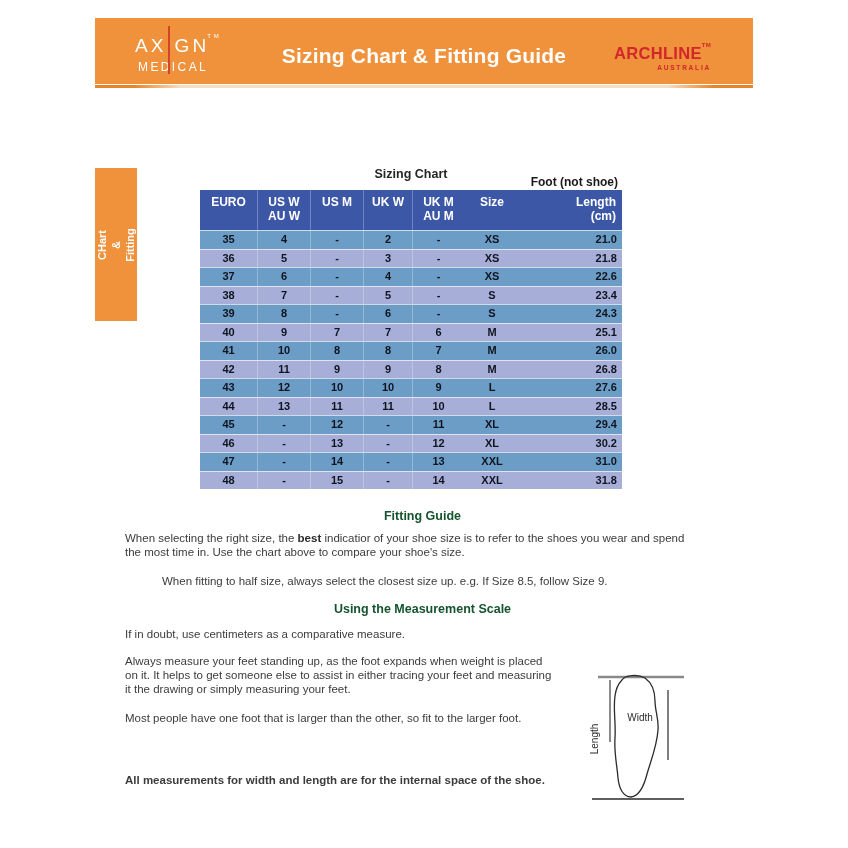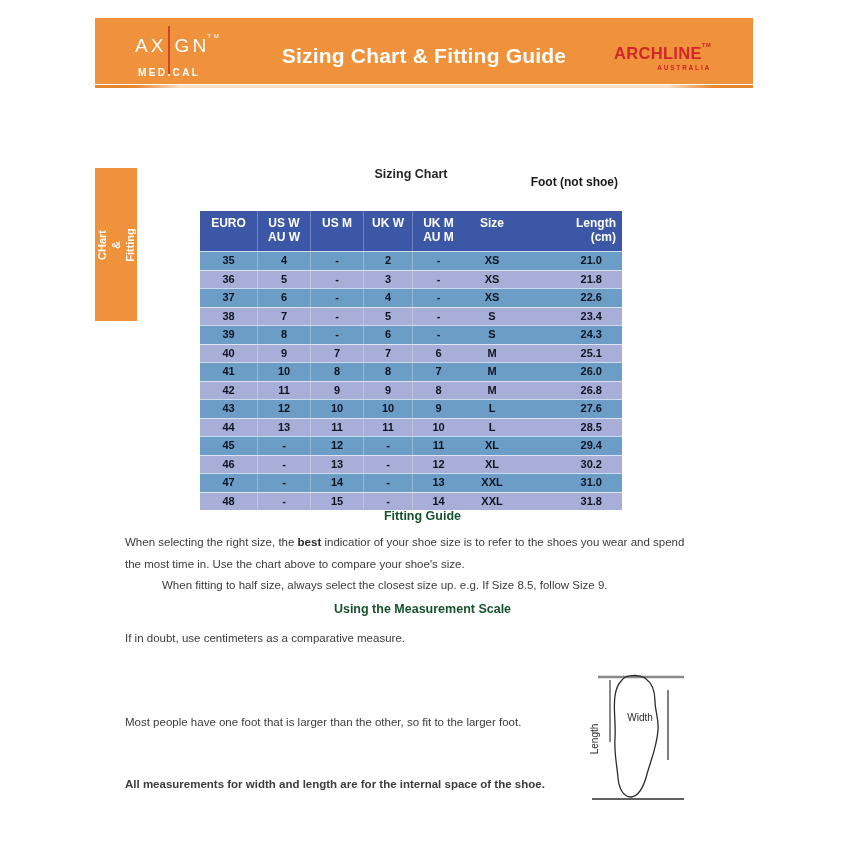--- a/index.html
+++ b/index.html
@@ -14,21 +14,21 @@
     position:absolute; left:95px; top:18px; width:658px; height:66px;
     background:#F0913C;
   }
   .banner-rule {
     position:absolute; left:95px; top:85px; width:658px; height:3px;
     background:linear-gradient(90deg,#E8852B 0%,#E8852B 6%,#F9DDC0 13%,#F9DDC0 87%,#E8852B 94%,#E8852B 100%);
   }
   .axign-logo { position:absolute; left:40px; top:17px; color:#ffffff; }
   .axign-word { font-size:19px; letter-spacing:3px; font-weight:400; position:relative; }
   .axign-tm { font-size:6px; vertical-align:top; position:relative; top:-2px; left:-2px; }
-  .axign-sub { font-size:10px; letter-spacing:2.4px; font-weight:700; margin-top:10px; margin-left:3px; }
+  .axign-sub { font-size:12px; letter-spacing:2.4px; font-weight:400; margin-top:3px; margin-left:3px; }
   .axign-line { position:absolute; left:73px; top:8px; width:2px; height:48px; background:#D0452B; }
   .banner-title {
     position:absolute; left:0; top:26px; width:100%; text-align:center;
     color:#ffffff; font-size:21px; font-weight:700; letter-spacing:0.2px;
   }
   .archline-logo { position:absolute; right:42px; top:26px; text-align:right; color:#D2262B; }
   .archline-word { font-size:16.5px; font-weight:700; letter-spacing:0.3px; }
   .archline-tm { font-size:6px; vertical-align:top; position:relative; top:-2px; }
   .archline-sub { font-size:6.5px; font-weight:700; letter-spacing:1.8px; margin-top:1px; }
 
@@ -45,46 +45,46 @@
   
   .chart-title {
     position:absolute; left:200px; top:167px; width:422px; text-align:center;
     font-size:12.5px; font-weight:700; color:#262626;
   }
   .foot-note {
     position:absolute; left:460px; top:175px; width:158px; text-align:right;
     font-size:12px; font-weight:700; color:#1a1a1a;
   }
   .size-table { position:absolute; left:200px; top:190px; width:422px; }
-  .thead { display:flex; background:#3B57A6; height:40px;margin-top:21px; }
+  .thead { display:flex; background:#3B57A6; height:40px; }
   .th {
     color:#ffffff; font-size:12px; font-weight:700; line-height:14px;
     padding-top:5px; text-align:center; white-space:pre-line; box-sizing:border-box;
   }
   .trow { display:flex; height:18.5px; border-top:1px solid rgba(255,255,255,0.65); box-sizing:border-box; }
   .trow:nth-child(even) { background:#6C9DC6; }   
   .trow:nth-child(odd)  { background:#A7AED8; }
   .td {
     font-size:11px; font-weight:700; color:#10141f; text-align:center;
     line-height:17.5px; box-sizing:border-box;
   }
   .c0 { width:57px; } .c1 { width:53px; } .c2 { width:53px; }
   .c3 { width:49px; } .c4 { width:52px; } .c5 { width:56px; } .c6 { width:102px; }
   .td.c1,.td.c2,.td.c3,.td.c4, .th.c1,.th.c2,.th.c3,.th.c4 { border-left:1px solid rgba(255,255,255,0.28); }
   .th.c6 { text-align:right; padding-right:6px; }
-  .td.c6 { text-align:right; padding-right:20px; }
+  .td.c6 { text-align:right; padding-right:5px; }
 
   
   .section-heading {
     position:absolute; left:125px; width:595px; text-align:center;
     font-size:12.5px; font-weight:700; color:#14532d;
   }
   .para {
     position:absolute; left:125px; width:595px;
-    font-size:11.5px; line-height:22px; color:#3c3c3c; white-space:pre-line;
+    font-size:11.5px; line-height:14px; color:#3c3c3c; white-space:pre-line;
   }
   .para b { color:#2b2b2b; }
   .para.narrow { width:445px; }
 
   
   .foot-diagram { position:absolute; left:588px; top:664px; width:104px; height:146px; }
   .foot-diagram svg { display:block; }
   .diag-label { font-size:10px; fill:#2b2b2b; font-family:"Liberation Sans",sans-serif; }
 </style>
 </head>
@@ -254,20 +254,23 @@
       </div>
     </div>
 
   <div class="section-heading" style="top:509px;">Fitting Guide</div>
   <div class="para" style="top:531px;"><span>When selecting the right size, the </span><b>best</b><span> indicatior of your shoe size is to refer to the shoes you wear and spend
 the most time in. Use the chart above to compare your shoe's size.</span></div>
   <div class="para" style="top:574px;margin-left:37px;">When fitting to half size, always select the closest size up. e.g. If Size 8.5, follow Size 9.</div>
 
   <div class="section-heading" style="top:602px;">Using the Measurement Scale</div>
   <div class="para" style="top:627px;">If in doubt, use centimeters as a comparative measure.</div>
+  <div class="para narrow" style="top:654px;">Always measure your feet standing up, as the foot expands when weight is placed
+on it. It helps to get someone else to assist in either tracing your feet and measuring
+it the drawing or simply measuring your feet.</div>
   <div class="para narrow" style="top:711px;">Most people have one foot that is larger than the other, so fit to the larger foot.</div>
   <div class="para narrow" style="top:773px;font-weight:bold;">All measurements for width and length are for the internal space of the shoe.</div>
 
   <div class="foot-diagram">
     <svg width="104" height="146" viewBox="0 0 104 146" xmlns="http://www.w3.org/2000/svg">
       <line x1="10" y1="13" x2="96" y2="13" stroke="#8a8a8a" stroke-width="2.4"></line>
       <path d="M 34 16 C 37 11, 50 10, 57 14 C 64 19, 67 27, 67 37 C 67 47, 71 55, 70 66 C 69 82, 63 96, 59 110 C 56 122, 51 132, 43 133 C 35 133, 31 124, 30 114 C 29 101, 26 89, 27 74 C 28 58, 25 44, 27 32 C 28 24, 31 19, 34 16 Z" fill="none" stroke="#2b2b2b" stroke-width="1.3"></path>
       <line x1="22" y1="16" x2="22" y2="78" stroke="#2b2b2b" stroke-width="1.1"></line>
       <line x1="80" y1="26" x2="80" y2="96" stroke="#2b2b2b" stroke-width="1.2"></line>
       <line x1="4" y1="135" x2="96" y2="135" stroke="#2b2b2b" stroke-width="1.3"></line>

